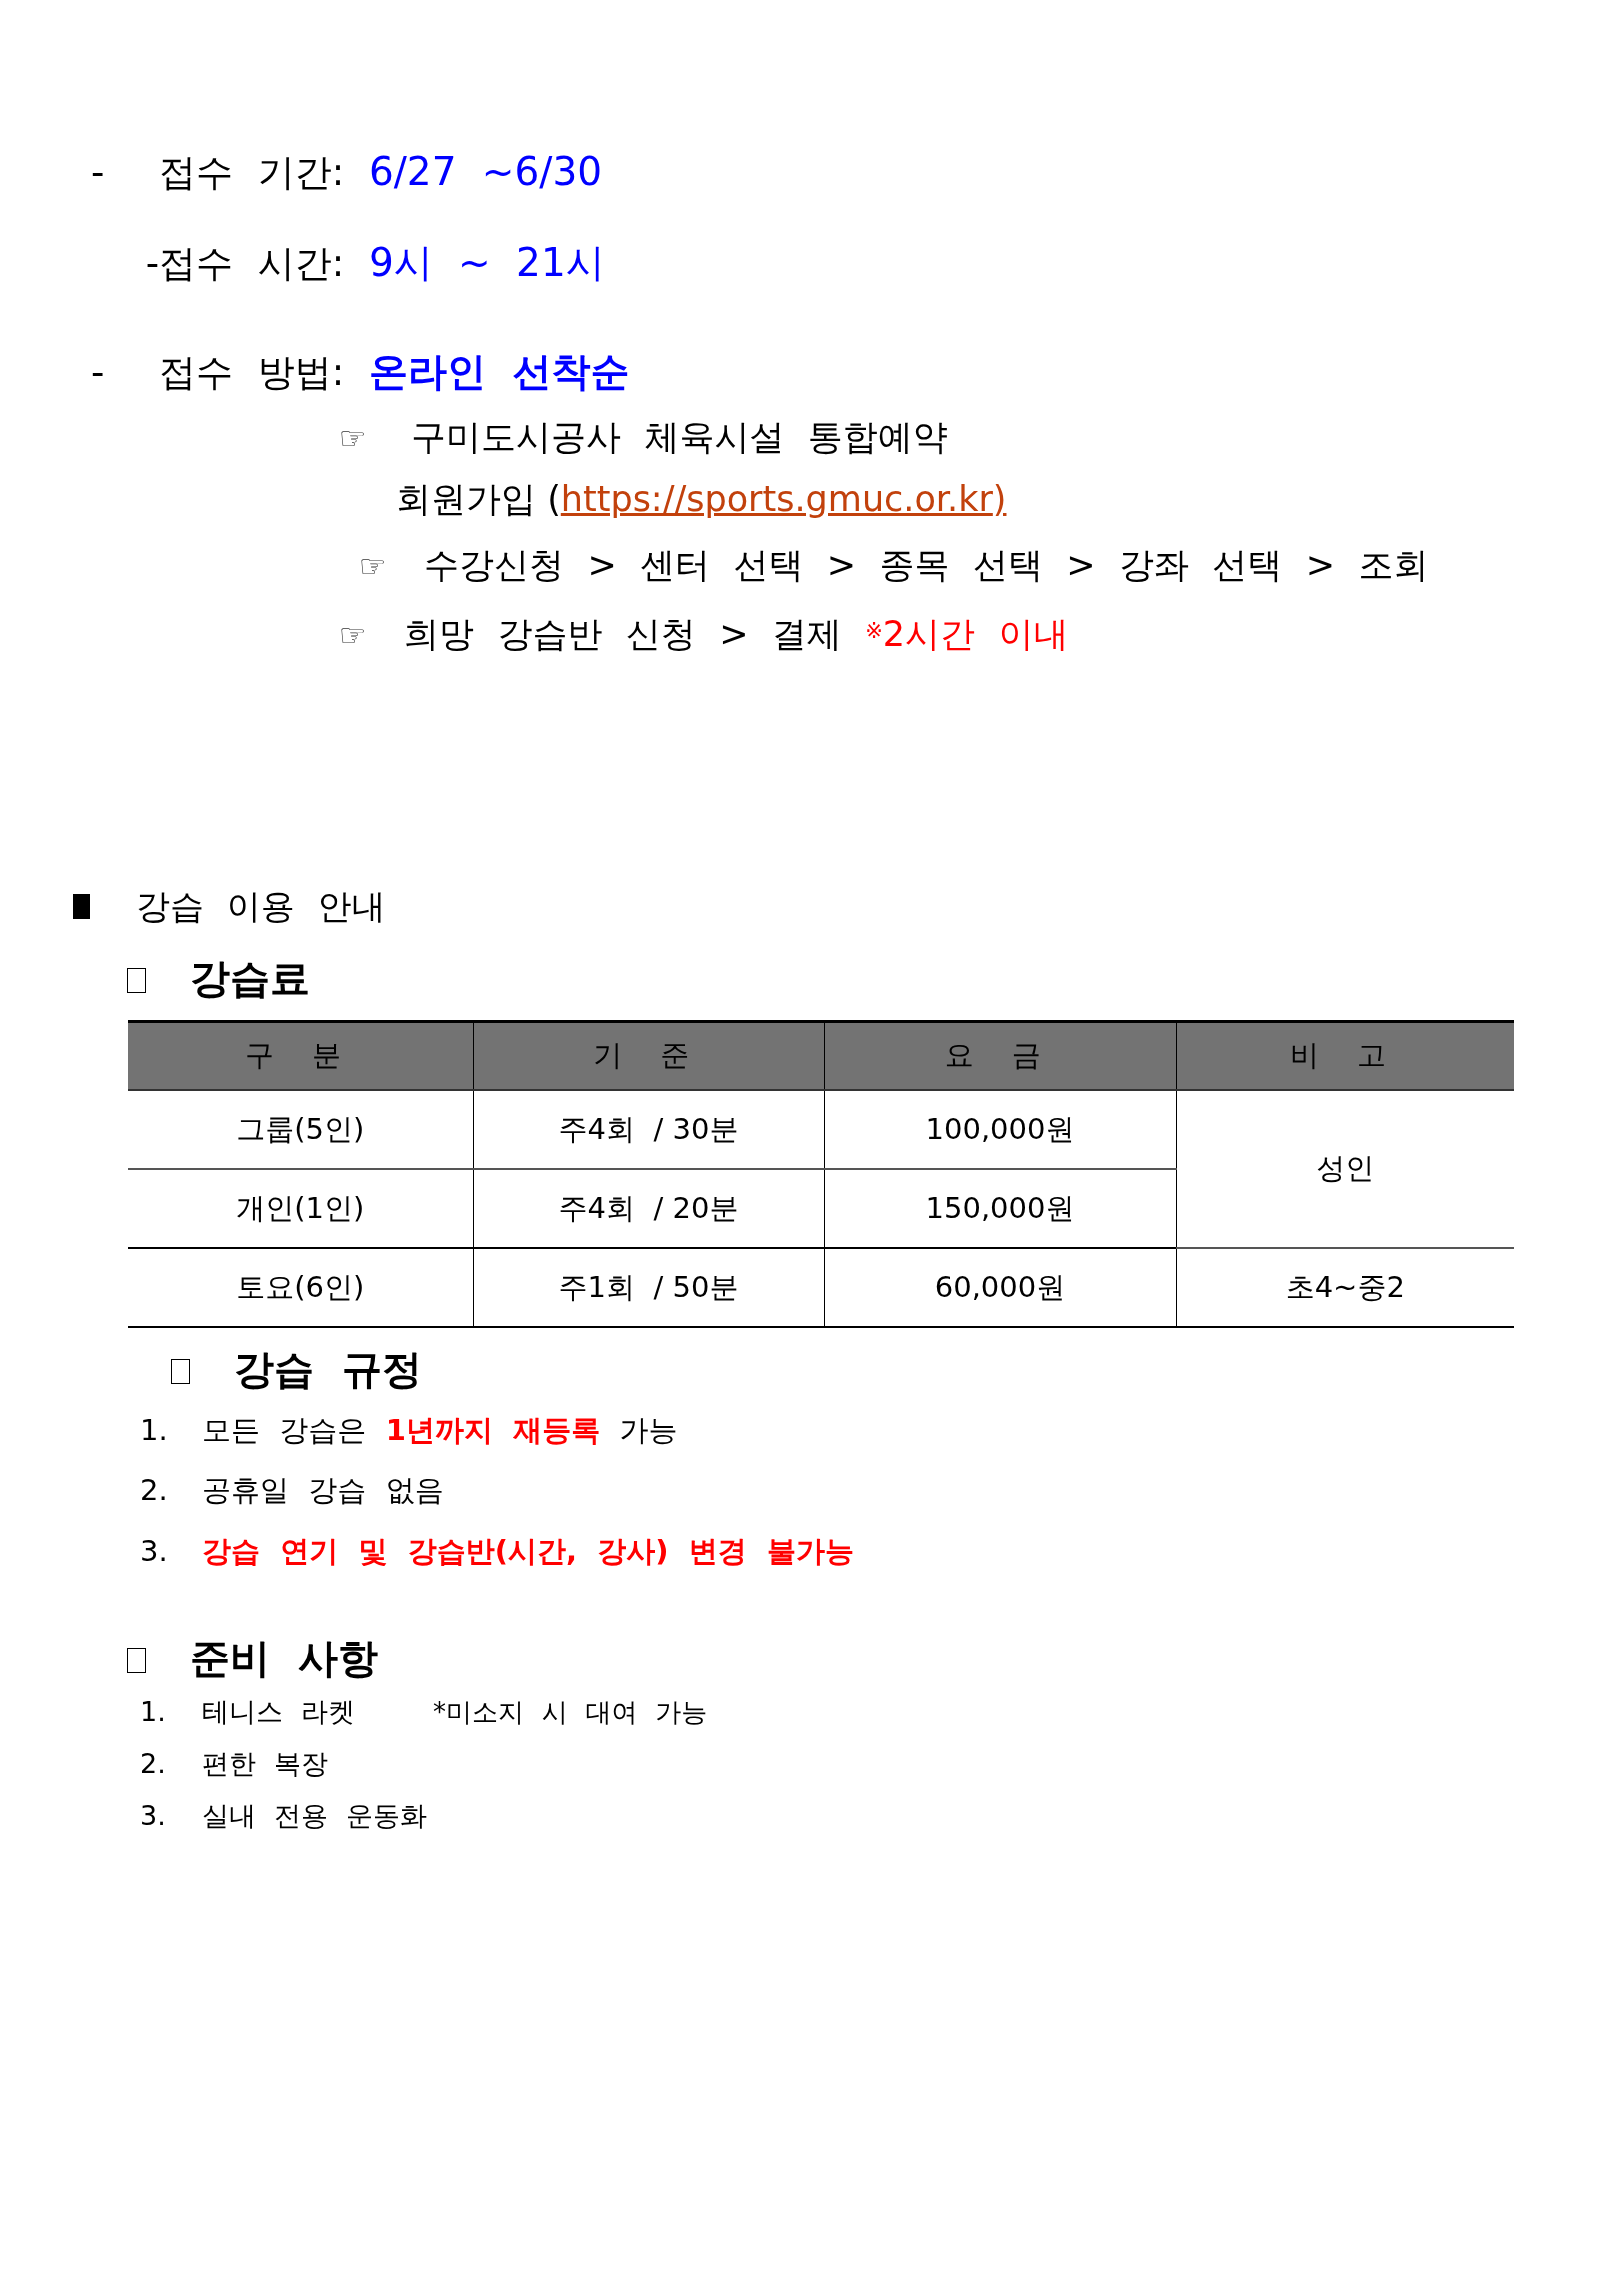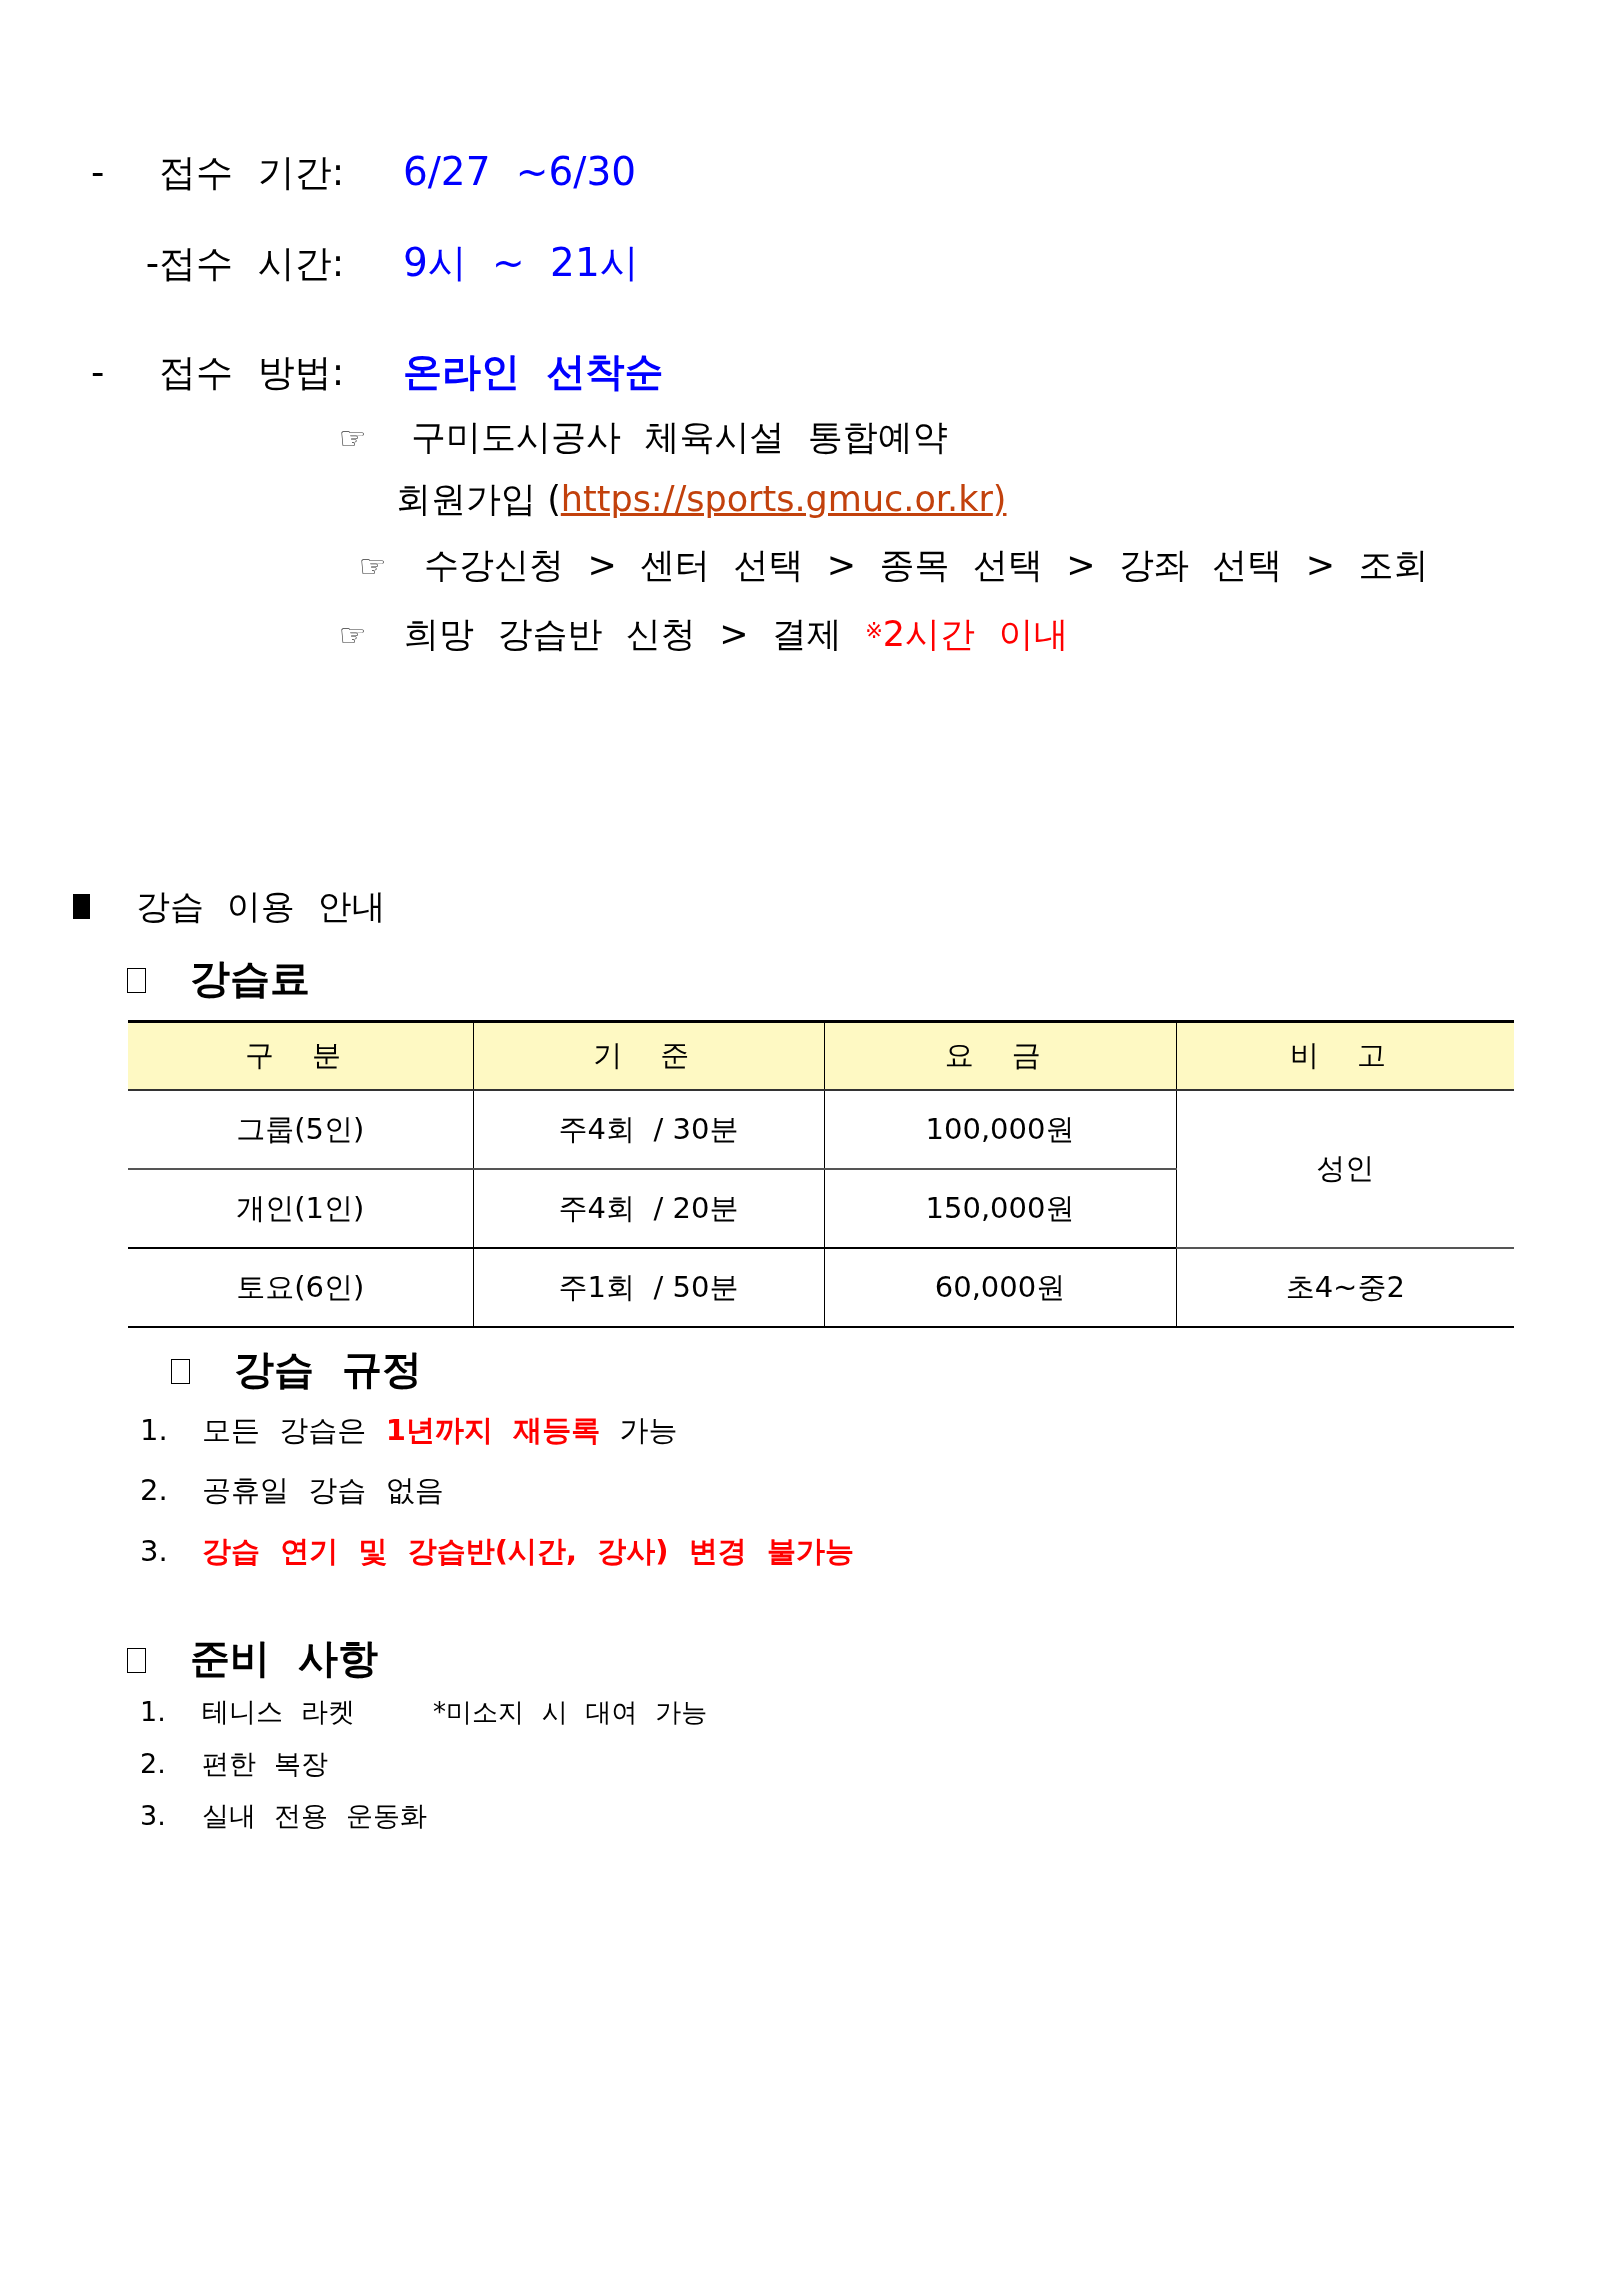--- a/index.html
+++ b/index.html
@@ -5,40 +5,40 @@
   html, body { margin:0; padding:0; background:#ffffff; }
   body { width:1616px; height:2284px; position:relative; overflow:hidden;
          font-family:"DejaVu Sans","Liberation Sans",sans-serif; color:#000; }
   .abs { position:absolute; white-space:nowrap; }
   .blue { color:#0000ff; }
   .red { color:#ff0000; }
   .sp { word-spacing:0.35em; }
 
   .reg-line { position:absolute; left:91px; font-size:37px; line-height:46px; }
   .reg-line .dash { display:inline-block; width:68px; }
-  .reg-line .val { font-size:39px;margin-left:34px; }
+  .reg-line .val { font-size:39px; }
   .reg-line .val.bold { font-weight:bold; }
 
   .step { position:absolute; font-size:35px; line-height:46px; }
   .hand { display:inline-block; width:72px; font-size:31px; color:#333; }
   .link { color:#c2410c; text-decoration:underline; }
   .sup { font-size:21px; vertical-align:top; position:relative; top:-2.6px; }
 
   .sec-title { position:absolute; left:73px; top:883px; font-size:34px; line-height:46px; }
   .sec-title .sq { display:inline-block; width:17px; height:25px; background:#000; margin-right:46px; vertical-align:-1.3px; }
 
   .sub-title { position:absolute; left:127px; font-size:40px; font-weight:bold; line-height:46px; }
   .sub-title .box { display:inline-block; width:17px; height:23.5px; border:1.3px solid #000; margin-right:44px; vertical-align:-1.3px; font-weight:normal; }
 
   table.fee { position:absolute; left:128px; top:1020px; width:1386px; border-collapse:collapse;
               font-size:29px; }
   table.fee th, table.fee td { text-align:center; border-left:1px solid #000; border-right:1px solid #000; padding:0; }
   table.fee tr > *:first-child { border-left:none; }
   table.fee tr > *:last-child { border-right:none; }
-  table.fee thead tr { border-top:3.3px solid #000; border-bottom:2px solid #333; background:#fef9c3; }
+  table.fee thead tr { border-top:3.3px solid #000; border-bottom:2px solid #333; background:#737373; }
   table.fee th { height:66px; font-weight:normal; letter-spacing:0.5em; font-size:29px; }
   table.fee td { height:77px; }
   table.fee tr.r1 td { border-bottom:2px solid #555; }
   table.fee tr.r2 td { border-bottom:2px solid #000; }
   table.fee tr.r3 td { border-bottom:2.6px solid #000; }
   table.fee td.merged { border-bottom:2px solid #000; }
 
   .item { position:absolute; left:140px; font-size:29px; line-height:39px; }
   .item .num { display:inline-block; width:62px; }
   .item .rb { color:#ff0000; font-weight:bold; }

